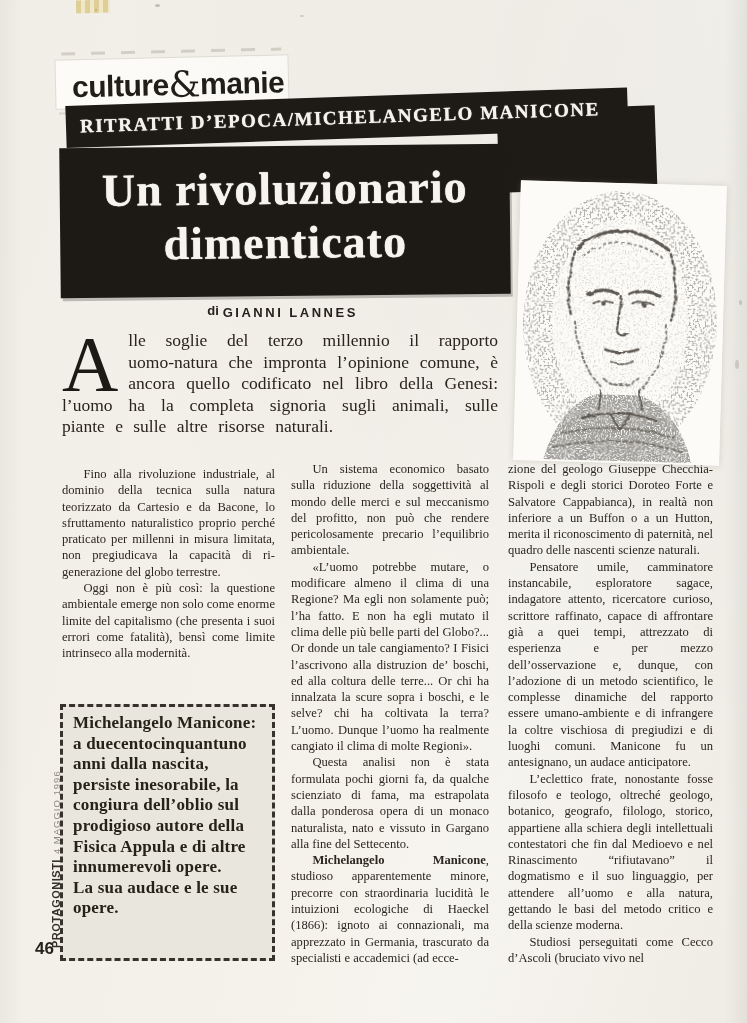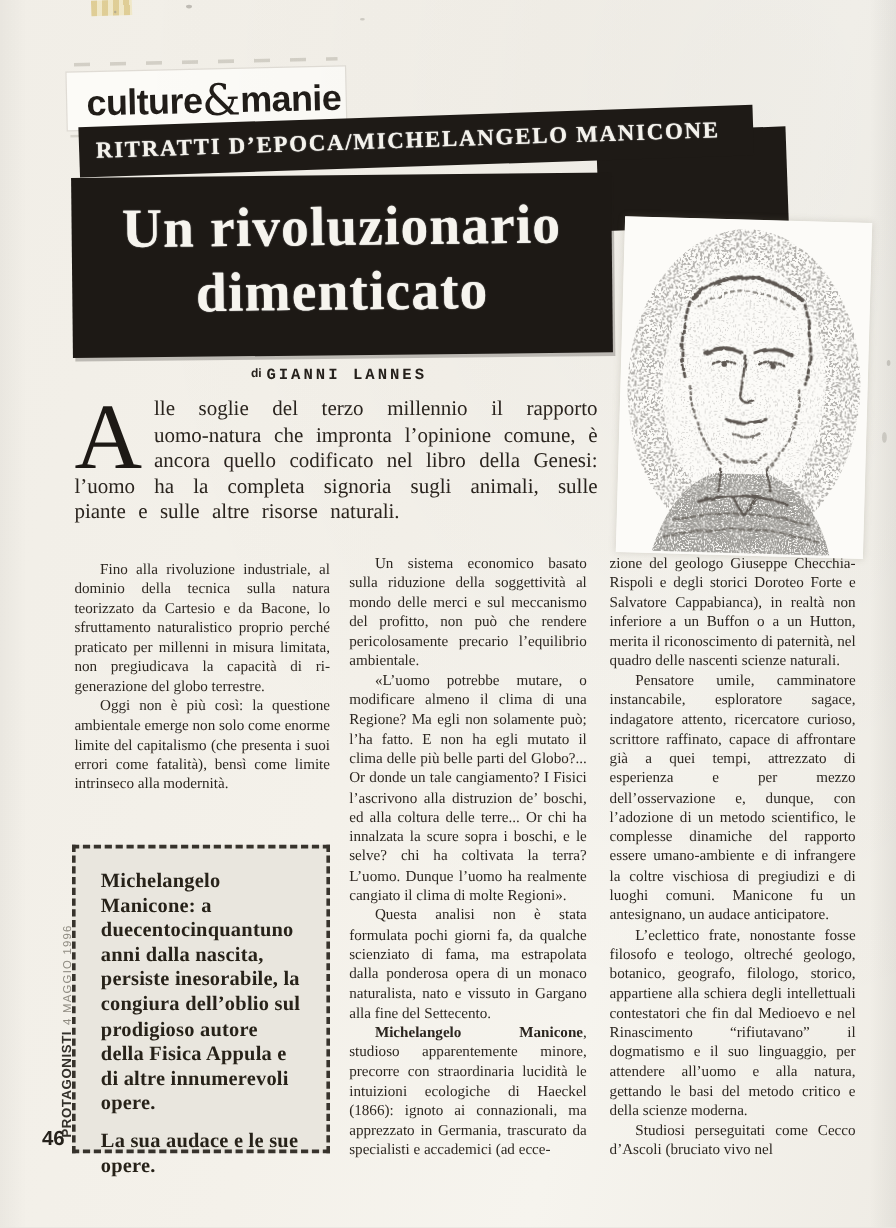--- a/index.html
+++ b/index.html
@@ -82,22 +82,22 @@
     color:#f6f4ee;font-weight:bold;font-size:46px;line-height:54px;
     letter-spacing:1px;margin:0;text-shadow:0 0 1px #fff;
   }
   .title-line.first{padding-top:16px;}
 
   
   .byline{
     position:absolute;left:60px;top:303px;width:445px;text-align:center;
     font-family:"Liberation Sans", sans-serif;color:#26211c;z-index:3;
   }
-  .byline .prefix{font-size:10px;font-weight:bold;margin-right:4px;vertical-align:2px;}
-  .byline .name{font-size:13px;font-weight:bold;letter-spacing:2.5px;font-family:Liberation Mono, monospace;}
+  .byline .prefix{font-size:13px;font-weight:bold;margin-right:4px;vertical-align:2px;}
+  .byline .name{font-size:13px;font-weight:bold;letter-spacing:2.5px;}
 
   
   .portrait-bg{
     position:absolute;left:517px;top:183px;width:206px;height:280px;
     background:#fcfbf8;transform:rotate(1.6deg);z-index:4;
     box-shadow:0 0 6px rgba(120,115,100,0.25);
   }
   .portrait-bg svg{display:block;width:100%;height:100%;}
 
   
@@ -124,21 +124,21 @@
   .col p strong{font-weight:bold;}
 
   
   .callout{
     position:absolute;left:60px;top:704px;width:215px;height:257px;
     box-sizing:border-box;background:#e9e6de;
     border:3px dashed #37332c;
     padding:6px 9px 0 10px;z-index:3;
   }
   .callout p{
-    margin:11px;font-size:17px;font-weight:bold;line-height:20.6px;
+    margin:0;font-size:17px;font-weight:bold;line-height:20.6px;
     color:#272219;text-align:left;letter-spacing:0.2px;
   }
 
   
   .sidebar-vert{
     position:absolute;left:46px;top:948px;transform:rotate(-90deg);
     transform-origin:0 0;white-space:nowrap;
     font-family:"Liberation Sans", sans-serif;
   }
   .sidebar-vert .mag{font-weight:bold;font-size:11px;letter-spacing:0.5px;color:#33302a;}

